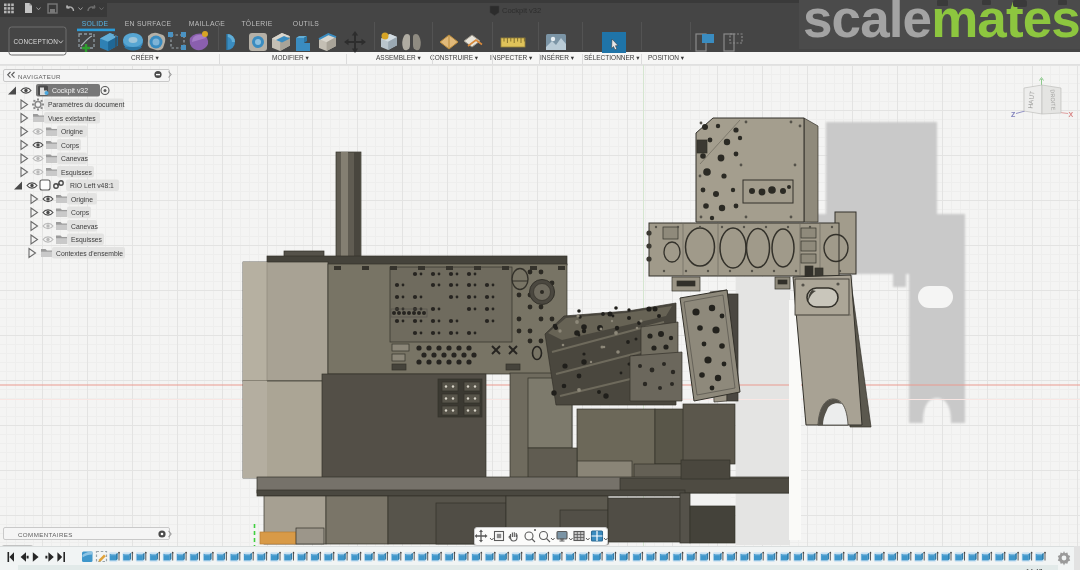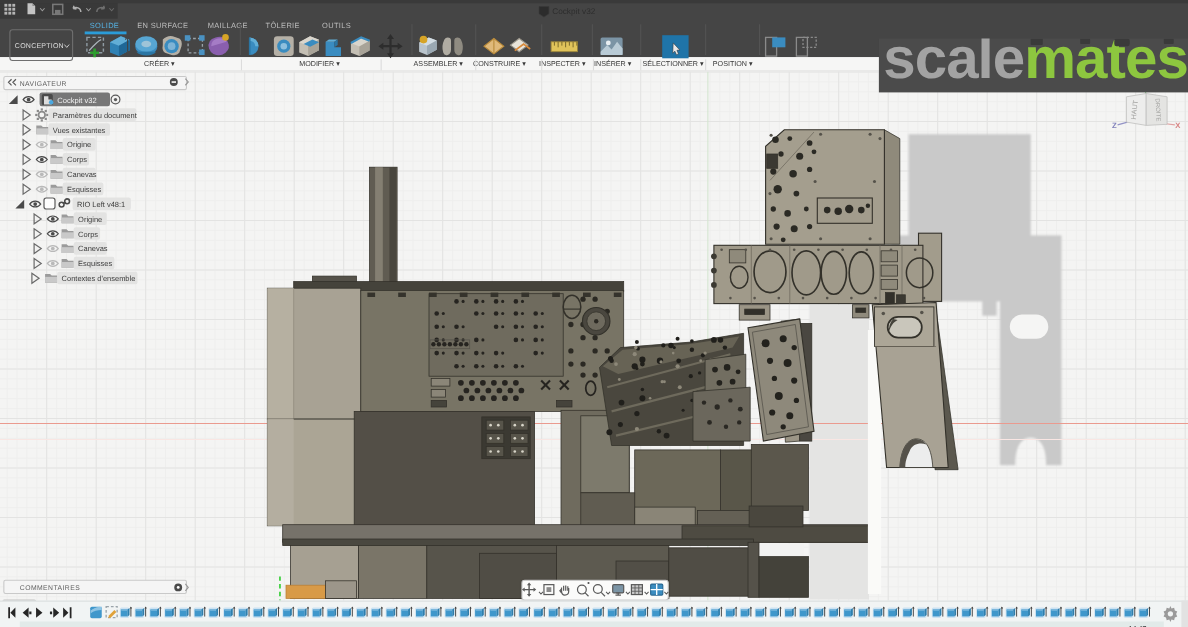--- a/index.html
+++ b/index.html
@@ -13,21 +13,21 @@
     linear-gradient(#eeeeed 1px, transparent 1px),
     linear-gradient(90deg, #eeeeed 1px, transparent 1px);
   background-size:45px 45px, 45px 45px, 9px 9px, 9px 9px;
   background-position:-4px 0px, -3px 0px, -4px 0px, -3px 0px;
 }
 #toolbar { left:0; top:0; width:1080px; height:52px; background:#454545; }
 #topstrip { left:0; top:0; width:107px; height:17px; background:#393939; }
 #labelrow { left:0; top:52px; width:1080px; height:13px; background:#f6f6f5; border-bottom:1px solid #e0e0e0; }
 .glabel { position:absolute; top:2px; font-size:6.5px; color:#3a3a3a; letter-spacing:0px; }
 .gsep { position:absolute; top:2px; width:1px; height:10px; background:#dcdcdc; }
-#logobox { left:799px; top:0; width:281px; height:49px; background:#4b4b4b; overflow:hidden;margin-top:35px; }
+#logobox { left:799px; top:0; width:281px; height:49px; background:#4b4b4b; overflow:hidden; }
 #logotext { position:absolute; left:4px; top:-12.5px; font-weight:bold; font-size:53px; letter-spacing:-0.9px; font-family:"Liberation Sans",sans-serif; }
 #logotext .s1 { color:#a3a3a3; }
 #logotext .s2 { color:#8dc63f; }
 #navhdr { left:3px; top:69px; width:167px; height:13px; background:#f5f5f5; border:1px solid #c9c9c9; border-radius:2px; }
 #comhdr { left:3px; top:527px; width:167px; height:13px; background:#f5f5f5; border:1px solid #c9c9c9; border-radius:2px; }
 .hdrtext { position:absolute; left:14px; top:3px; font-size:6.2px; color:#5f5f5f; letter-spacing:0.35px; }
 #navtoolbar { left:474px; top:527px; width:134px; height:19px; background:#fbfbfa; border:1px solid #c9c9c9; border-radius:3px; box-shadow:0 1px 2px rgba(0,0,0,0.15); }
 #timeline { left:0; top:546px; width:1080px; height:24px; background:#f1f4f4; border-top:1px solid #dadede; }
 #tlscroll { left:18px; top:565px; width:1040px; height:5px; background:#e2eae9; }
 #rightscroll { left:1074px; top:546px; width:6px; height:24px; background:#e2e2e2; }

